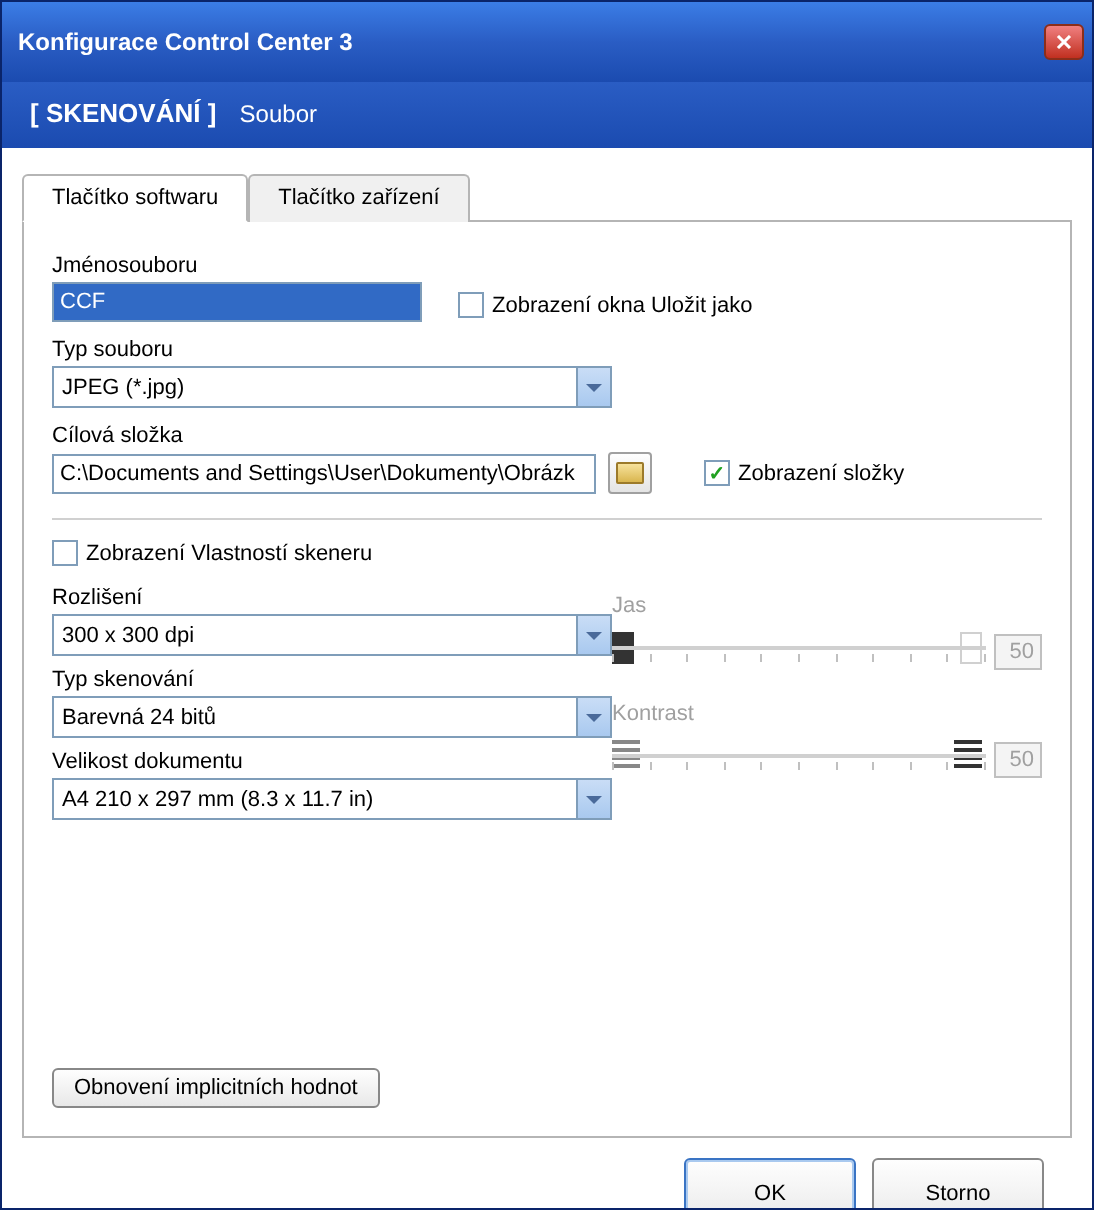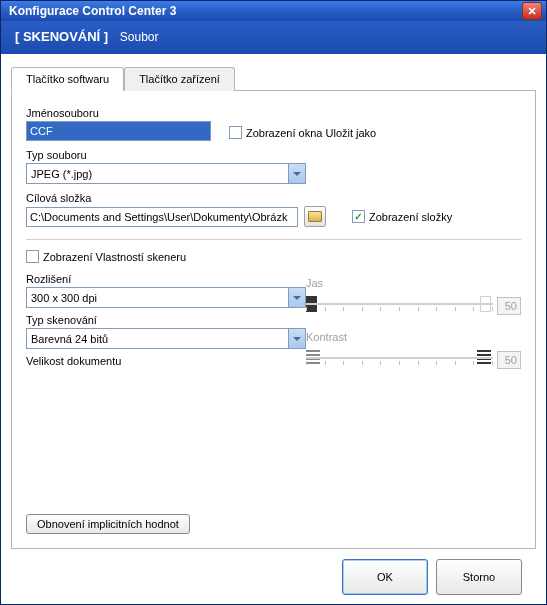--- a/index.html
+++ b/index.html
@@ -9,21 +9,21 @@
     font-size: 11px;
     background: #fff;
     width: 547px;
     height: 605px;
     overflow: hidden;
     border: 1px solid #0A246A;
   }
   .titlebar {
     background: linear-gradient(to bottom, #3b7de6 0%, #2a5dc4 50%, #1b4bb0 100%);
     color: #fff;
-    height: 20px;
+    height: 40px;
     display: flex;
     align-items: center;
     padding: 0 4px 0 8px;
     font-weight: bold;
     font-size: 12px;
   }
   .titlebar .title-text { flex: 1; }
   .close-btn {
     width: 20px; height: 18px;
     background: linear-gradient(to bottom, #f08080, #c03020);
@@ -299,20 +299,24 @@
         </div>
         <div class="row" style="margin-top:6px">
           <span class="label">Typ skenování</span>
           <div class="dropdown" style="width:280px">
             <span>Barevná 24 bitů</span>
             <span class="dd-arrow"></span>
           </div>
         </div>
         <div class="row" style="margin-top:6px">
           <span class="label">Velikost dokumentu</span>
+          <div class="dropdown" style="width:280px">
+            <span>A4 210 x 297 mm (8.3 x 11.7 in)</span>
+            <span class="dd-arrow"></span>
+          </div>
         </div>
       </div>
 
       <div class="right">
         <div class="slider-wrap">
           <span class="disabled-label">Jas</span>
           <div class="slider-track">
             <div class="slider-thumb" style="left:0"></div>
             <div class="slider-thumb light" style="right:30px"></div>
             <div class="slider-line"></div>

